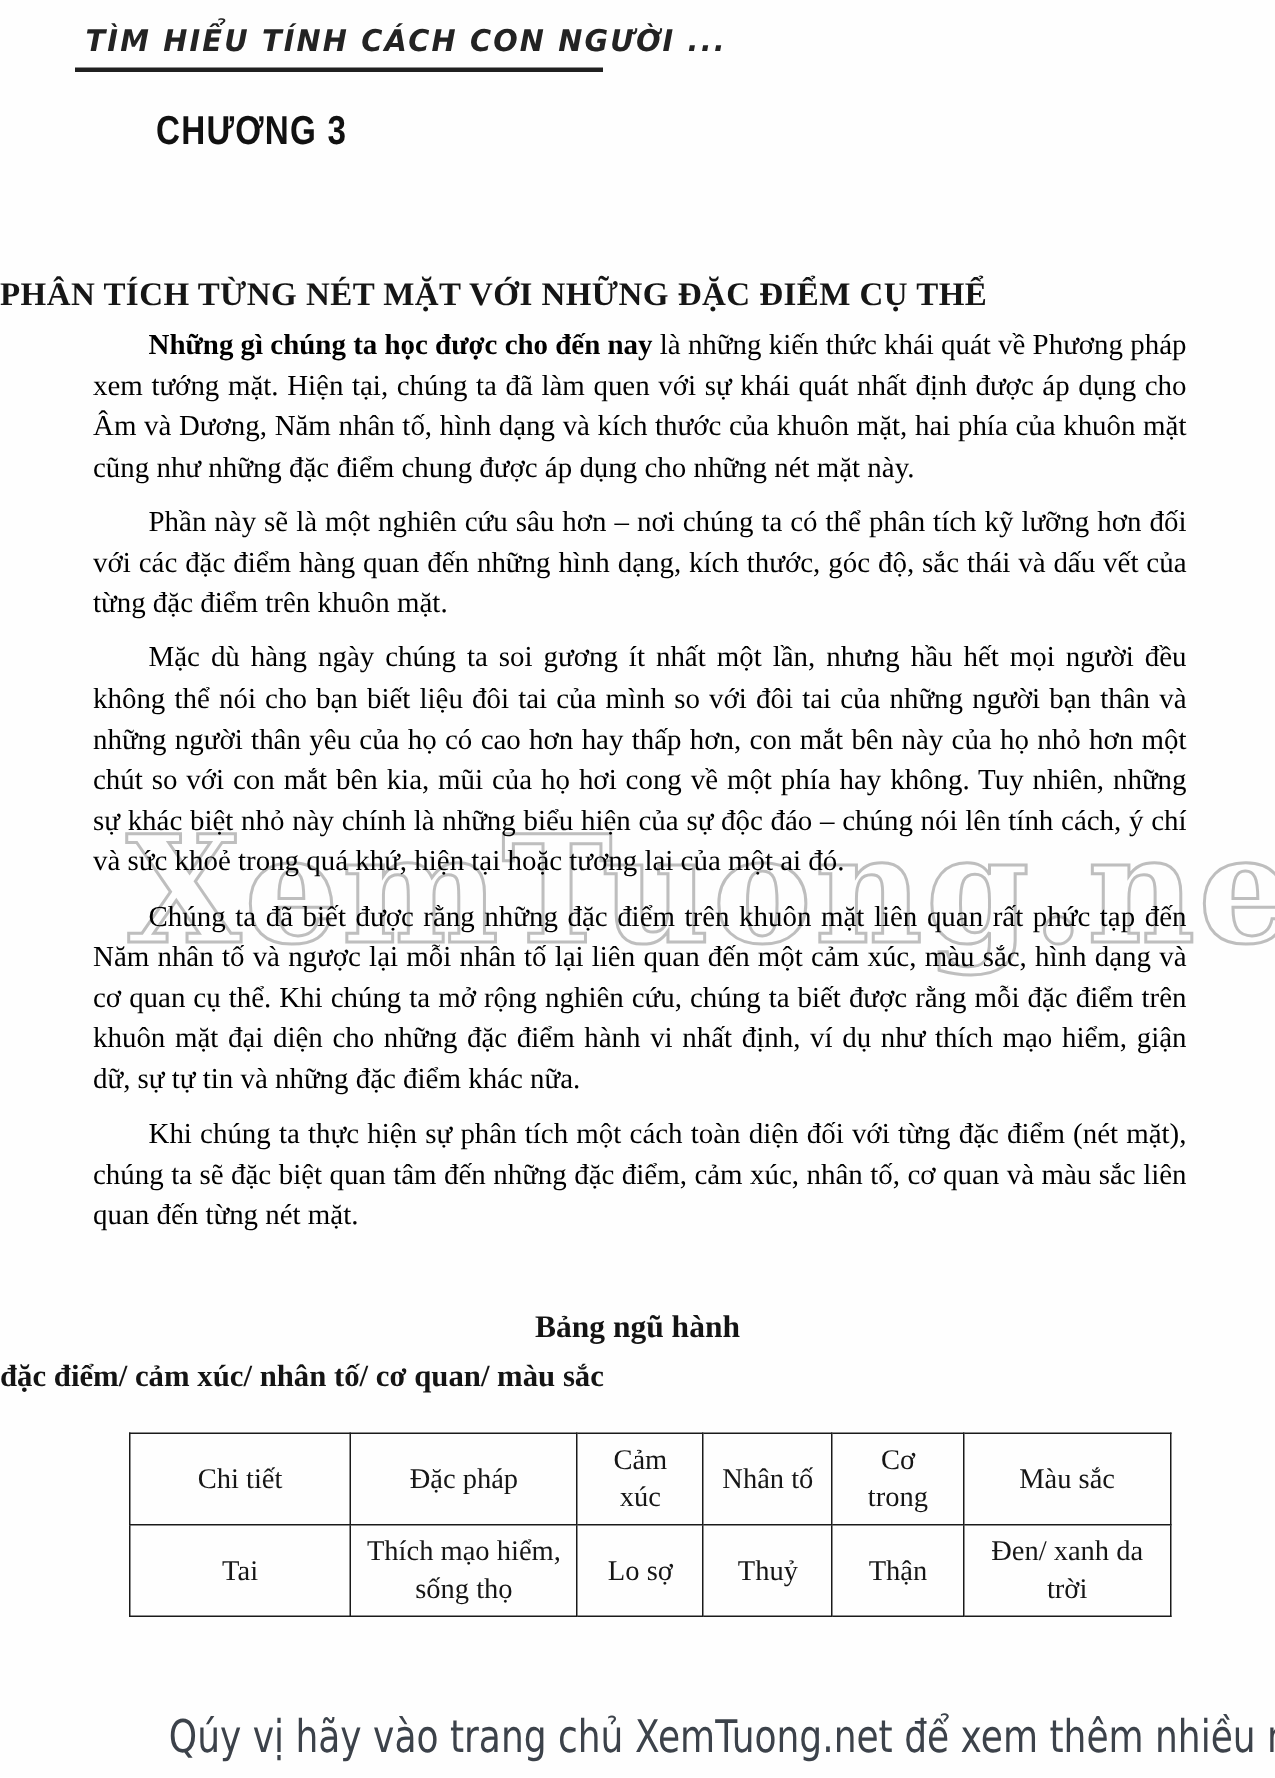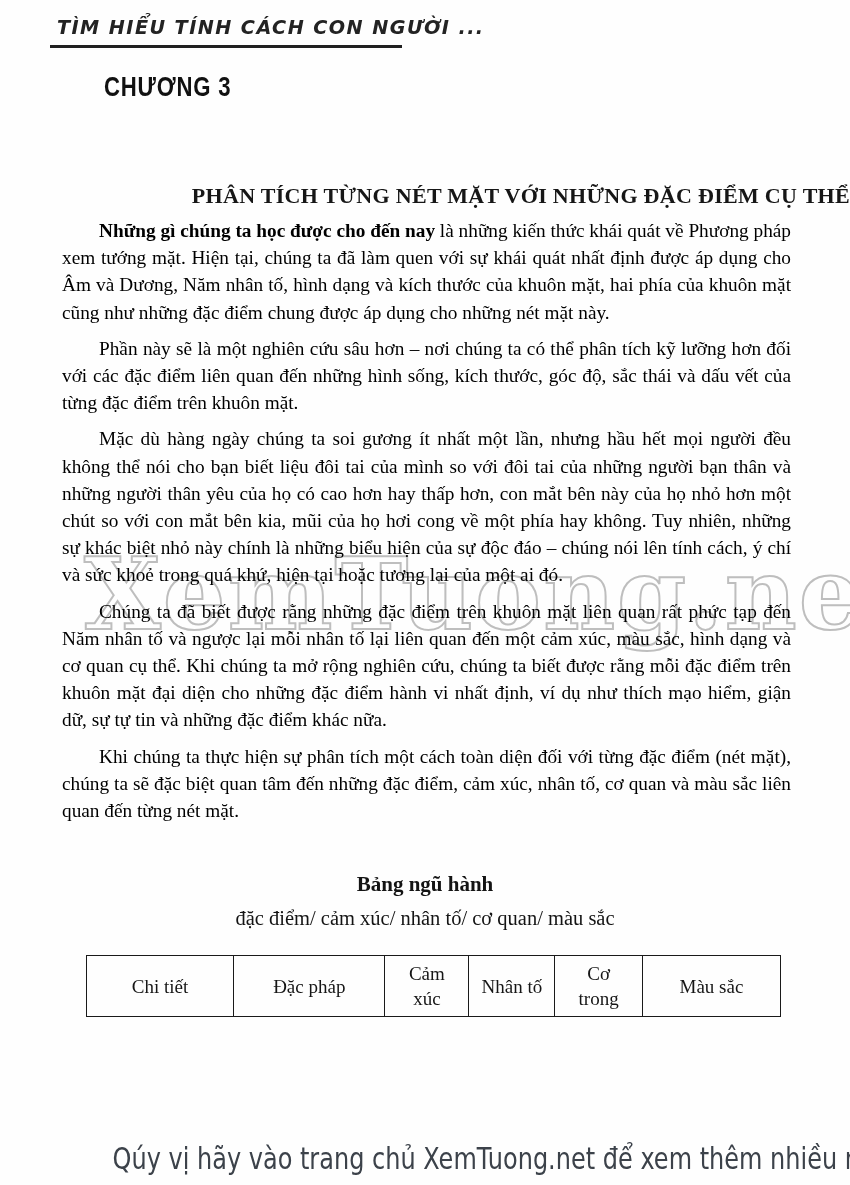--- a/index.html
+++ b/index.html
@@ -15,40 +15,40 @@
   .header-underline{position:absolute;left:50px;top:45px;width:352px;height:3px;background:#202020;}
 
   
   .chapter{position:absolute;left:90px;top:72px;width:760px;text-align:left;
     font-family:"Liberation Sans","DejaVu Sans",sans-serif;color:#111;}
   .chapter .num{font-size:27px;font-weight:800;display:inline-block;transform:scaleX(.82);letter-spacing:1px;}
   .chapter .ttl{margin-top:7px;font-size:27px;font-weight:800;}
   .chapter .ttl span{display:inline-block;transform:scaleX(.82);letter-spacing:.5px;}
 
   
-  .section-title{position:absolute;left:0;top:183px;width:850px;text-align:right;
+  .section-title{position:absolute;left:0;top:183px;width:850px;text-align:left;
     font-weight:bold;font-size:22px;letter-spacing:.3px;color:#161616;}
 
   
   .content{position:absolute;left:62px;top:217px;width:729px;z-index:2;
     font-size:19.3px;line-height:27.2px;text-align:justify;color:#000000;}
   .content p{margin:0 0 9px 0;text-indent:37px;}
   .content .lead{font-weight:bold;}
 
   
   .watermark{position:absolute;left:84px;top:536px;z-index:1;white-space:nowrap;
     font-family:"DejaVu Serif","Liberation Serif",serif;font-weight:bold;font-size:99px;
     letter-spacing:2px;color:transparent;-webkit-text-stroke:2px #b4b4b4;opacity:.85;
     pointer-events:none;}
 
   
   .tbl-title{position:absolute;left:0;top:872px;width:850px;text-align:center;
     font-weight:bold;font-size:21px;color:#141414;}
-  .tbl-subtitle{position:absolute;left:0;top:907px;width:850px;text-align:center;
-    font-weight:normal;font-size:20.5px;color:#141414;}
+  .tbl-subtitle{position:absolute;left:0;top:907px;width:850px;text-align:left;
+    font-weight:bold;font-size:20.5px;color:#141414;}
 
   
   table.five-elements{position:absolute;left:86px;top:955px;width:695px;z-index:2;
     border-collapse:collapse;font-size:19px;color:#161616;}
   table.five-elements td{border:1.8px solid #1a1a1a;text-align:center;vertical-align:middle;
     padding:4px 10px;line-height:25px;}
   table.five-elements tr.hdr td{height:52px;}
   table.five-elements tr.r1 td{height:52px;}
   table.five-elements tr.r2 td{height:50px;}
   .c1{width:21.2%;} .c2{width:21.8%;} .c3{width:12.1%;} .c4{width:12.4%;} .c5{width:12.6%;} .c6{width:19.9%;margin-left:48px;}
@@ -69,39 +69,47 @@
   <div class="chapter">
     <div class="num">CHƯƠNG 3</div>
   </div>
 
   <div class="section-title">PHÂN TÍCH TỪNG NÉT MẶT VỚI NHỮNG ĐẶC ĐIỂM CỤ THỂ</div>
 
   <div class="watermark">XemTuong.net</div>
 
   <div class="content">
     <p><span class="lead">Những gì chúng ta học được cho đến nay</span><span> là những kiến thức khái quát về Phương pháp xem tướng mặt. Hiện tại, chúng ta đã làm quen với sự khái quát nhất định được áp dụng cho Âm và Dương, Năm nhân tố, hình dạng và kích thước của khuôn mặt, hai phía của khuôn mặt cũng như những đặc điểm chung được áp dụng cho những nét mặt này.</span></p>
-    <p>Phần này sẽ là một nghiên cứu sâu hơn – nơi chúng ta có thể phân tích kỹ lưỡng hơn đối với các đặc điểm liên quan đến những hình sống, kích thước, góc độ, sắc thái và dấu vết của từng đặc điểm trên khuôn mặt.</p>
+    <p>Phần này sẽ là một nghiên cứu sâu hơn – nơi chúng ta có thể phân tích kỹ lưỡng hơn đối với các đặc điểm hàng quan đến những hình dạng, kích thước, góc độ, sắc thái và dấu vết của từng đặc điểm trên khuôn mặt.</p>
     <p>Mặc dù hàng ngày chúng ta soi gương ít nhất một lần, nhưng hầu hết mọi người đều không thể nói cho bạn biết liệu đôi tai của mình so với đôi tai của những người bạn thân và những người thân yêu của họ có cao hơn hay thấp hơn, con mắt bên này của họ nhỏ hơn một chút so với con mắt bên kia, mũi của họ hơi cong về một phía hay không. Tuy nhiên, những sự khác biệt nhỏ này chính là những biểu hiện của sự độc đáo – chúng nói lên tính cách, ý chí và sức khoẻ trong quá khứ, hiện tại hoặc tương lai của một ai đó.</p>
     <p>Chúng ta đã biết được rằng những đặc điểm trên khuôn mặt liên quan rất phức tạp đến Năm nhân tố và ngược lại mỗi nhân tố lại liên quan đến một cảm xúc, màu sắc, hình dạng và cơ quan cụ thể. Khi chúng ta mở rộng nghiên cứu, chúng ta biết được rằng mỗi đặc điểm trên khuôn mặt đại diện cho những đặc điểm hành vi nhất định, ví dụ như thích mạo hiểm, giận dữ, sự tự tin và những đặc điểm khác nữa.</p>
     <p>Khi chúng ta thực hiện sự phân tích một cách toàn diện đối với từng đặc điểm (nét mặt), chúng ta sẽ đặc biệt quan tâm đến những đặc điểm, cảm xúc, nhân tố, cơ quan và màu sắc liên quan đến từng nét mặt.</p>
   </div>
 
   <div class="tbl-title">Bảng ngũ hành</div>
   <div class="tbl-subtitle">đặc điểm/ cảm xúc/ nhân tố/ cơ quan/ màu sắc</div>
 
   <table class="five-elements">
     <tbody>
         <tr class="hdr">
       <td class="c1">Chi tiết</td>
       <td class="c2">Đặc pháp</td>
       <td class="c3">Cảm xúc</td>
       <td class="c4">Nhân tố</td>
       <td class="c5">Cơ trong</td>
       <td class="c6">Màu sắc</td>
     </tr>
+    <tr class="r1">
+      <td>Tai</td>
+      <td>Thích mạo hiểm, sống thọ</td>
+      <td>Lo sợ</td>
+      <td>Thuỷ</td>
+      <td>Thận</td>
+      <td>Đen/ xanh da trời</td>
+    </tr>
   </tbody>
     </table>
 
   <div class="footer">
     <span class="inner"><span>Qúy vị hãy vào trang chủ </span><span>XemTuong.net</span><span> để xem thêm nhiều mục hay khác</span></span>
   </div>
 
 </div>
 
 </body></html>

